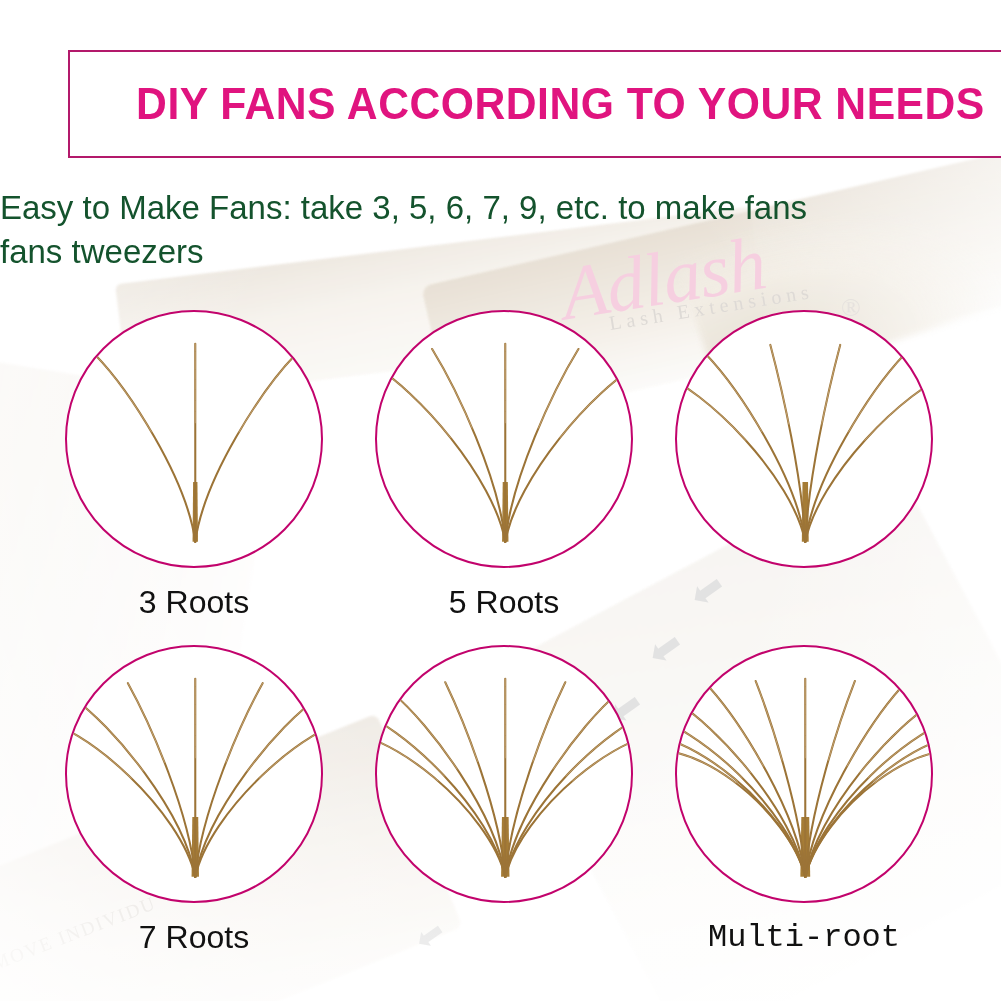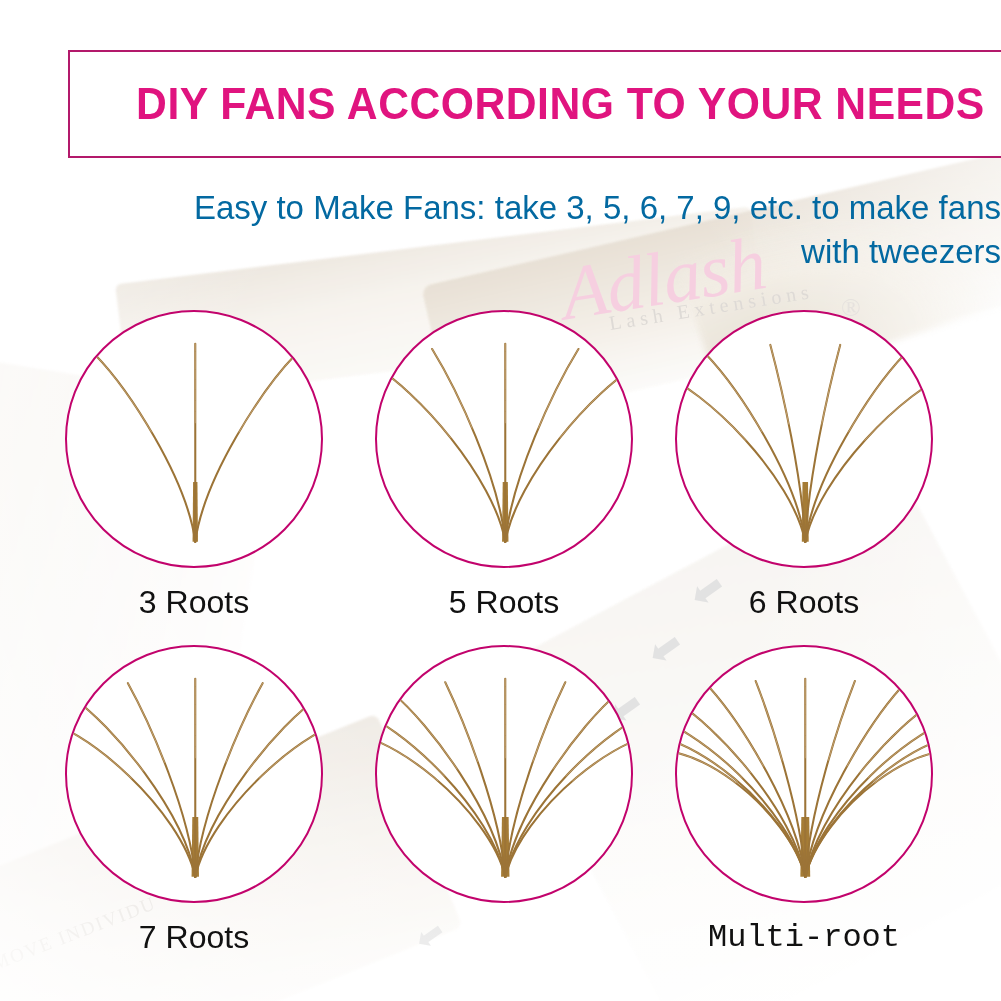--- a/index.html
+++ b/index.html
@@ -137,24 +137,24 @@
     letter-spacing:.5px;
     color:#e0147f;
     white-space:nowrap;
     transform:scaleX(.97);
   }
 
   
   #subtitle{
     position:absolute;
     left:0;top:186px;width:1001px;
-    text-align:right;
+    text-align:left;
     font-size:33px;
     line-height:1.33;
-    color:#0369a1;
+    color:#14532d;
     z-index:3;
   }
   #subtitle .sub-line{display:block;}
 
   
   #fan-grid{
     position:absolute;
     left:0;top:0;width:877px;height:1001px;
     z-index:2;
   }
@@ -210,21 +210,21 @@
   <span id="watermark-tagline">Lash Extensions</span>
   <span id="watermark-reg">®</span>
 </div>
 
 <div id="title-box">
   <div id="page-title">DIY FANS ACCORDING TO YOUR NEEDS</div>
 </div>
 
 <div id="subtitle">
   <span class="sub-line">Easy to Make Fans: take 3, 5, 6, 7, 9, etc. to make fans</span>
-  <span class="sub-line">with tweezers</span>
+  <span class="sub-line">fans tweezers</span>
 </div>
 
 <div id="fan-grid">
     <div class="fan-cell" style="left: 60px; top: 310px;">
       <div class="fan-circle">
         <svg class="fan-svg" viewBox="0 0 258 258">
           <path d="M127.53999999999999 233.49 L128.09 172.6 L132.48999999999998 172.6 L133.04 233.49 Z" fill="#a57c36"></path>
           <path d="M130.29 233.49 C121.63 168.47 62.77 78.69 28.15 42.87" fill="none" stroke="#9c7437" stroke-width="2.1" stroke-linecap="round"></path>
           <path d="M130.29 233.49 C121.63 168.47 62.77 78.69 28.15 42.87" fill="none" stroke="#c0a070" stroke-width="1.0" stroke-linecap="round" stroke-dasharray="95.97599999999998 619.1999999999999" stroke-dashoffset="-120.74399999999999"></path>
           <path d="M130.29 233.49 C130.29 168.47 130.29 78.69 130.29 32.25" fill="none" stroke="#9c7437" stroke-width="2.1" stroke-linecap="round"></path>
@@ -264,21 +264,20 @@
           <path d="M130.29 233.49 C127.28 168.47 106.84 78.69 94.81 33.41" fill="none" stroke="#9c7437" stroke-width="2.1" stroke-linecap="round"></path>
           <path d="M130.29 233.49 C127.28 168.47 106.84 78.69 94.81 33.41" fill="none" stroke="#c0a070" stroke-width="1.0" stroke-linecap="round" stroke-dasharray="95.97599999999998 619.1999999999999" stroke-dashoffset="-120.74399999999999"></path>
           <path d="M130.29 233.49 C133.30 168.47 153.74 78.69 165.77 33.41" fill="none" stroke="#9c7437" stroke-width="2.1" stroke-linecap="round"></path>
           <path d="M130.29 233.49 C133.30 168.47 153.74 78.69 165.77 33.41" fill="none" stroke="#c0a070" stroke-width="1.0" stroke-linecap="round" stroke-dasharray="95.97599999999998 619.1999999999999" stroke-dashoffset="-120.74399999999999"></path>
           <path d="M130.29 233.49 C138.86 168.47 197.11 78.69 231.37 42.63" fill="none" stroke="#9c7437" stroke-width="2.1" stroke-linecap="round"></path>
           <path d="M130.29 233.49 C138.86 168.47 197.11 78.69 231.37 42.63" fill="none" stroke="#c0a070" stroke-width="1.0" stroke-linecap="round" stroke-dasharray="95.97599999999998 619.1999999999999" stroke-dashoffset="-120.74399999999999"></path>
           <path d="M130.29 233.49 C143.12 168.47 230.39 78.69 281.73 60.63" fill="none" stroke="#9c7437" stroke-width="2.1" stroke-linecap="round"></path>
           <path d="M130.29 233.49 C143.12 168.47 230.39 78.69 281.73 60.63" fill="none" stroke="#c0a070" stroke-width="1.0" stroke-linecap="round" stroke-dasharray="95.97599999999998 619.1999999999999" stroke-dashoffset="-120.74399999999999"></path>
         </svg>
       </div>
-      <div class="fan-label">6 Roots</div>
     </div>
     <div class="fan-cell" style="left: 60px; top: 645px;">
       <div class="fan-circle">
         <svg class="fan-svg" viewBox="0 0 258 258">
           <path d="M126.53999999999999 233.49 L127.28999999999999 172.6 L133.29 172.6 L134.04 233.49 Z" fill="#a57c36"></path>
           <path d="M130.29 233.49 C116.15 168.47 19.98 78.69 -36.58 71.30" fill="none" stroke="#9c7437" stroke-width="2.1" stroke-linecap="round"></path>
           <path d="M130.29 233.49 C116.15 168.47 19.98 78.69 -36.58 71.30" fill="none" stroke="#c0a070" stroke-width="1.0" stroke-linecap="round" stroke-dasharray="95.97599999999998 619.1999999999999" stroke-dashoffset="-120.74399999999999"></path>
           <path d="M130.29 233.49 C119.54 168.47 46.41 78.69 3.40 49.93" fill="none" stroke="#9c7437" stroke-width="2.1" stroke-linecap="round"></path>
           <path d="M130.29 233.49 C119.54 168.47 46.41 78.69 3.40 49.93" fill="none" stroke="#c0a070" stroke-width="1.0" stroke-linecap="round" stroke-dasharray="95.97599999999998 619.1999999999999" stroke-dashoffset="-120.74399999999999"></path>
           <path d="M130.29 233.49 C124.49 168.47 85.06 78.69 61.86 36.72" fill="none" stroke="#9c7437" stroke-width="2.1" stroke-linecap="round"></path>

